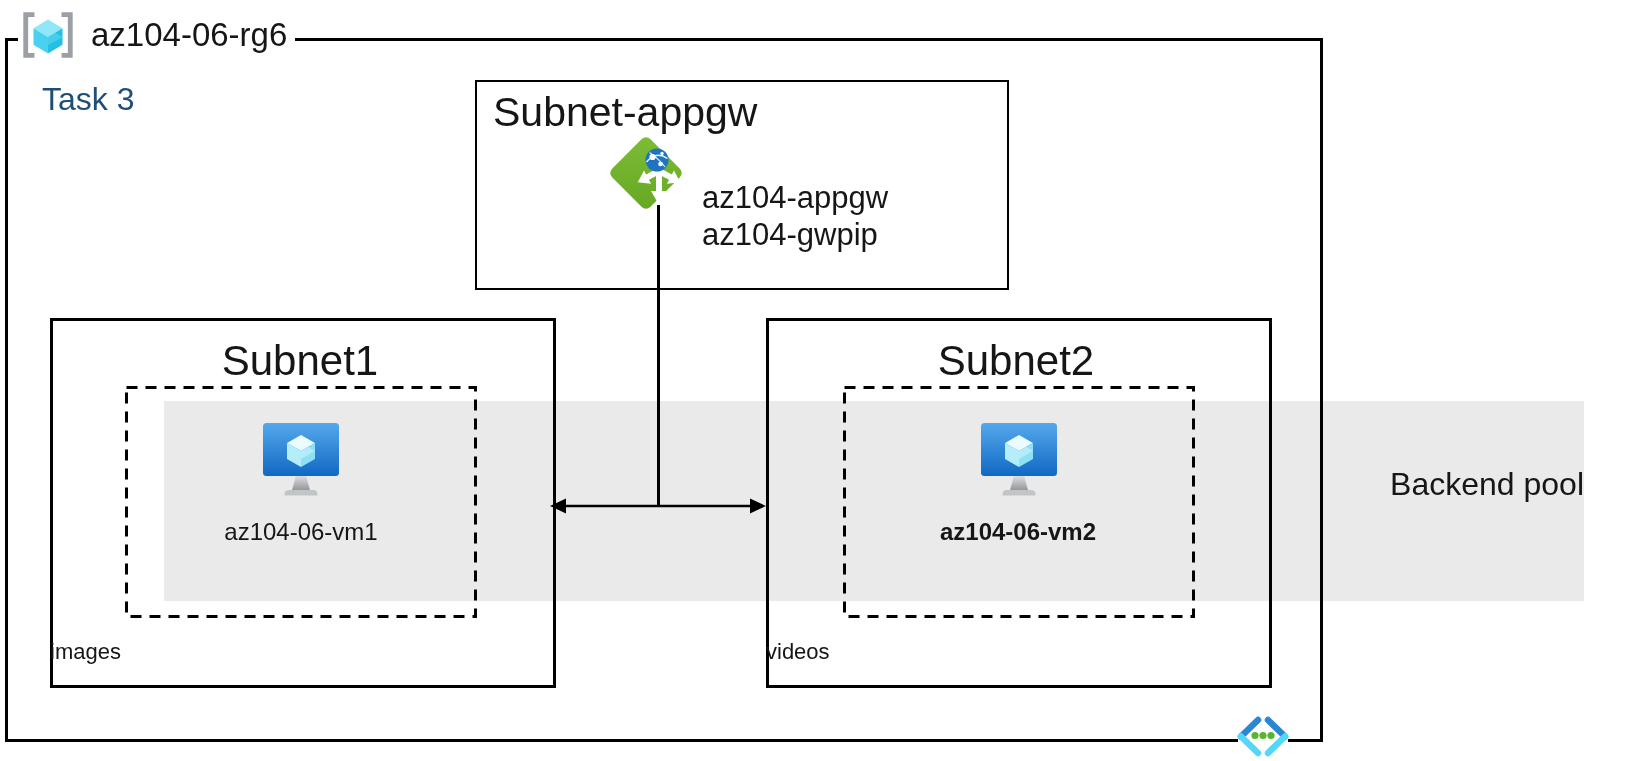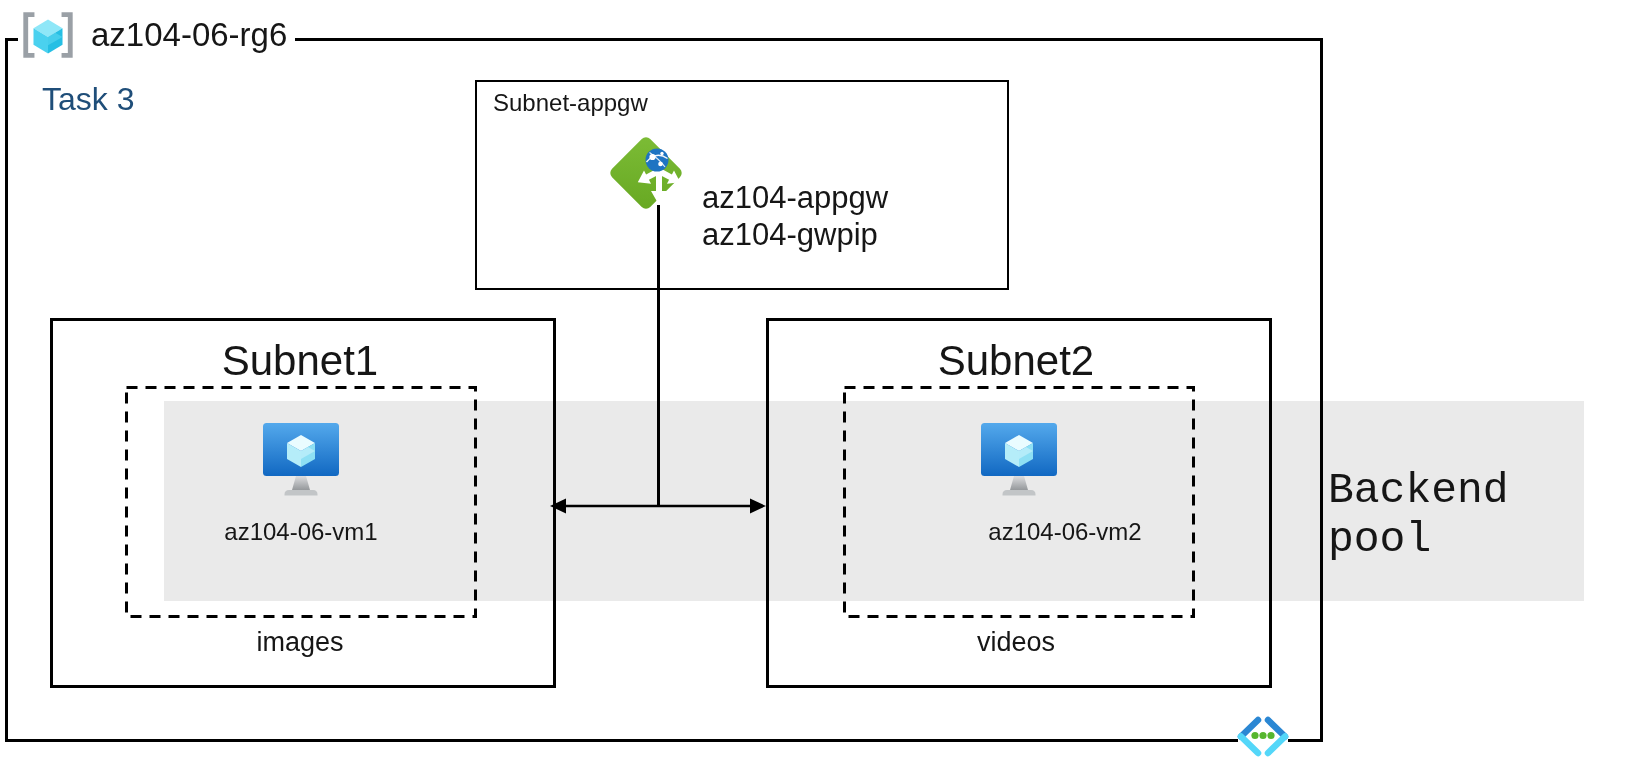--- a/index.html
+++ b/index.html
@@ -3,51 +3,51 @@
 <meta charset="utf-8">
 <style>
   html,body{margin:0;padding:0;background:#fff;}
   #canvas{
     position:relative;width:1625px;height:761px;background:#fff;overflow:hidden;
     font-family:"Liberation Sans","DejaVu Sans",sans-serif;color:#161616;
   }
   .abs{position:absolute;}
   
   #band{left:164px;top:401px;width:1420px;height:200px;background:#eaeaea;z-index:0;}
-  #backend-label{left:1328px;top:466px;width:256px;text-align:left;font-size:43px;z-index:1;font-family:Liberation Mono, monospace;}
+  #backend-label{left:1328px;top:466px;width:256px;text-align:right;font-size:32px;z-index:1;}
   
   #rg-box{left:5px;top:38px;width:1312px;height:698px;border:3px solid #000;z-index:1;background:transparent;}
   #rg-label{left:18px;top:6px;height:58px;background:#fff;z-index:3;display:flex;align-items:center;gap:13px;padding:0 8px 0 0;}
   #rg-title{font-size:33px;white-space:nowrap;}
   #task-label{left:42px;top:81px;font-size:32px;font-weight:normal;color:#1f4e79;z-index:2;}
   
   #appgw-box{left:475px;top:80px;width:530px;height:206px;border:2.5px solid #000;z-index:2;}
-  #appgw-title{left:493px;top:89px;font-size:24px;z-index:3;}
+  #appgw-title{left:493px;top:89px;font-size:41px;z-index:3;}
   #appgw-icon{left:604px;top:131px;z-index:4;}
   #appgw-lines{left:702px;top:145px;font-size:31px;line-height:37px;z-index:3;margin-top:34px;}
   
   #vconnector{left:657px;top:205px;width:3px;height:302px;background:#000;z-index:2;}
   #harrow{left:549px;top:492px;z-index:3;}
   
   .subnet-box{width:500px;height:364px;border:3px solid #000;z-index:2;background:transparent;}
   #subnet1-box{left:50px;top:318px;}
   #subnet2-box{left:766px;top:318px;}
   .subnet-title{width:500px;text-align:center;font-size:42px;z-index:3;}
   #subnet1-title{left:50px;top:337px;}
   #subnet2-title{left:766px;top:337px;}
   .dashed{z-index:2;}
   #dashed1{left:125px;top:386px;}
   #dashed2{left:843px;top:386px;}
   .vm-icon{z-index:4;}
   #vm1-icon{left:261px;top:420px;}
   #vm2-icon{left:979px;top:420px;}
   .vm-labels{width:352px;text-align:center;font-size:24px;line-height:38px;z-index:3;}
   #vm1-labels{left:125px;top:513px;}
-  #vm2-labels{left:889px;top:513px;}
-  .caption{width:500px;text-align:center;font-size:27px;z-index:3;}
+  #vm2-labels{left:842px;top:513px;font-weight:bold;}
+  .caption{width:500px;font-size:22px;z-index:3;margin-top:12px;}
   #caption1{left:50px;top:627px;}
   #caption2{left:766px;top:627px;}
   #vnet-icon{left:1232px;top:714px;z-index:5;}
 </style>
 </head>
 <body>
 
 <div id="canvas">
 
   <svg width="0" height="0" style="position:absolute" aria-hidden="true">

